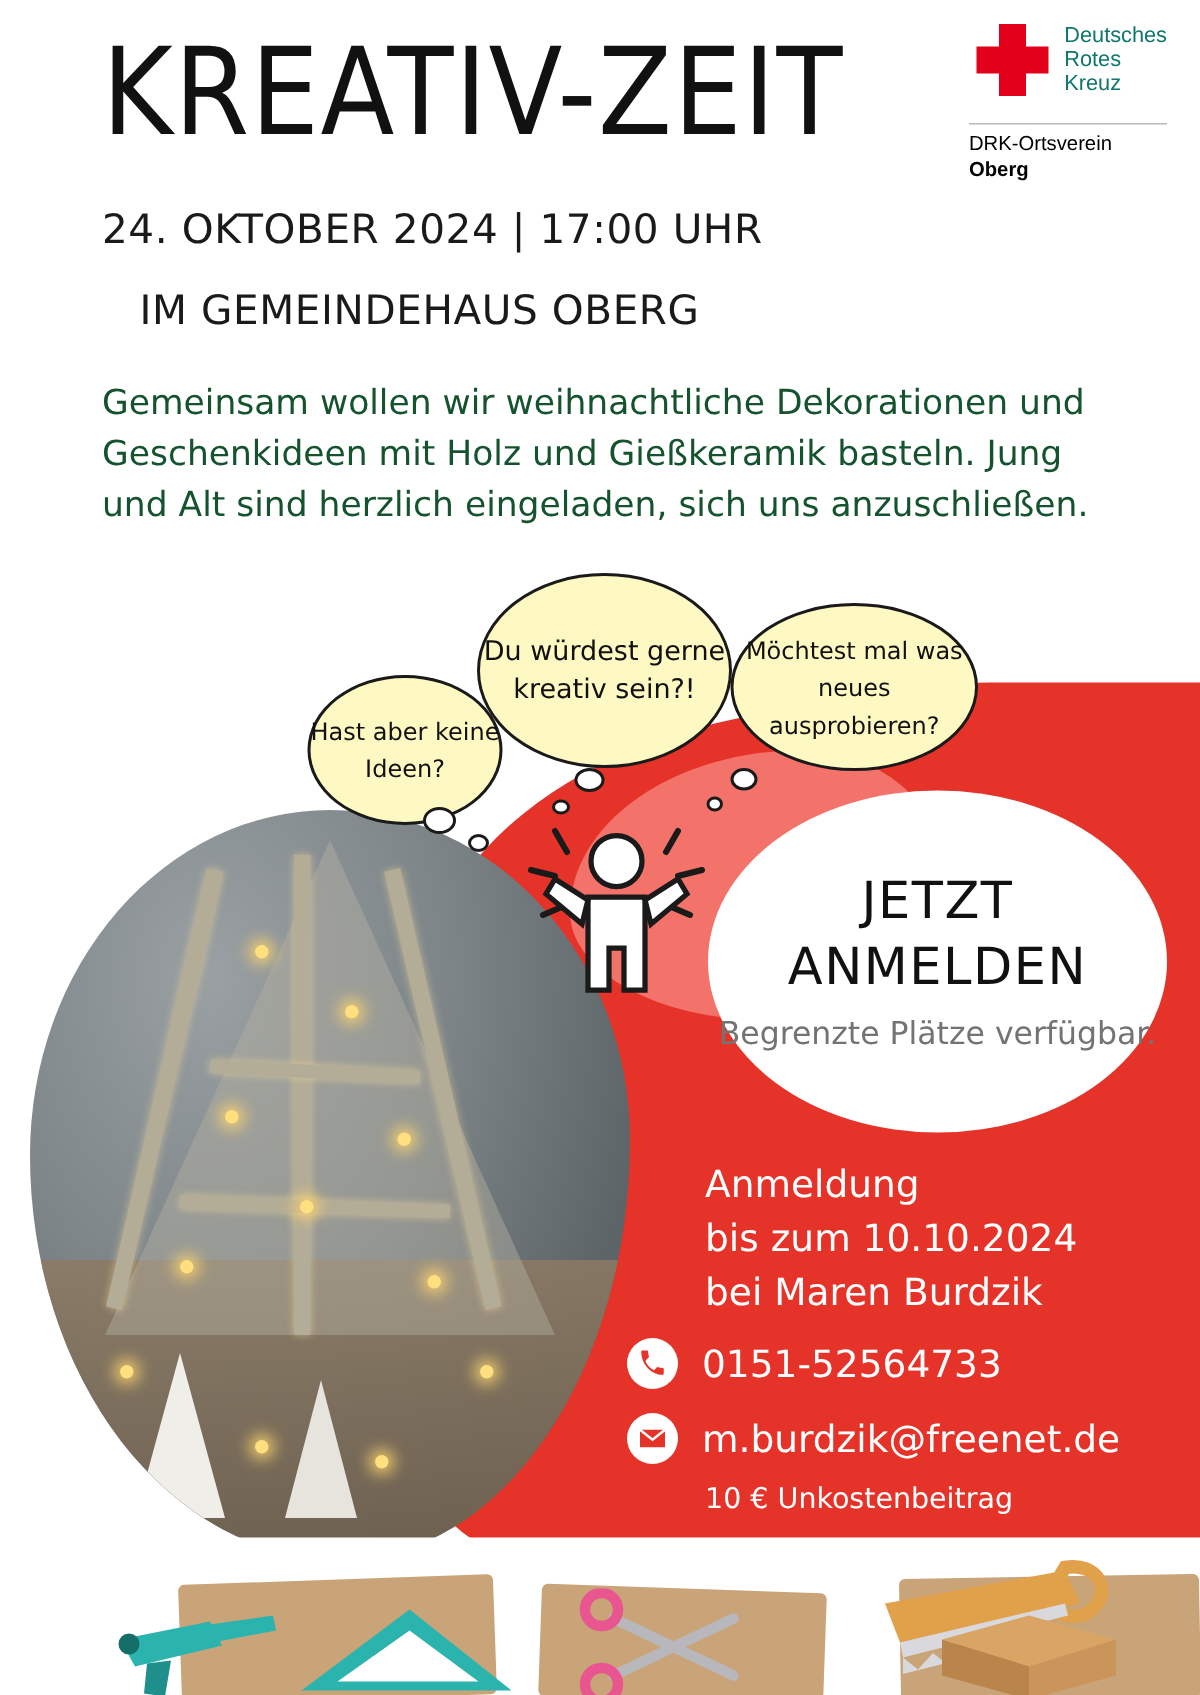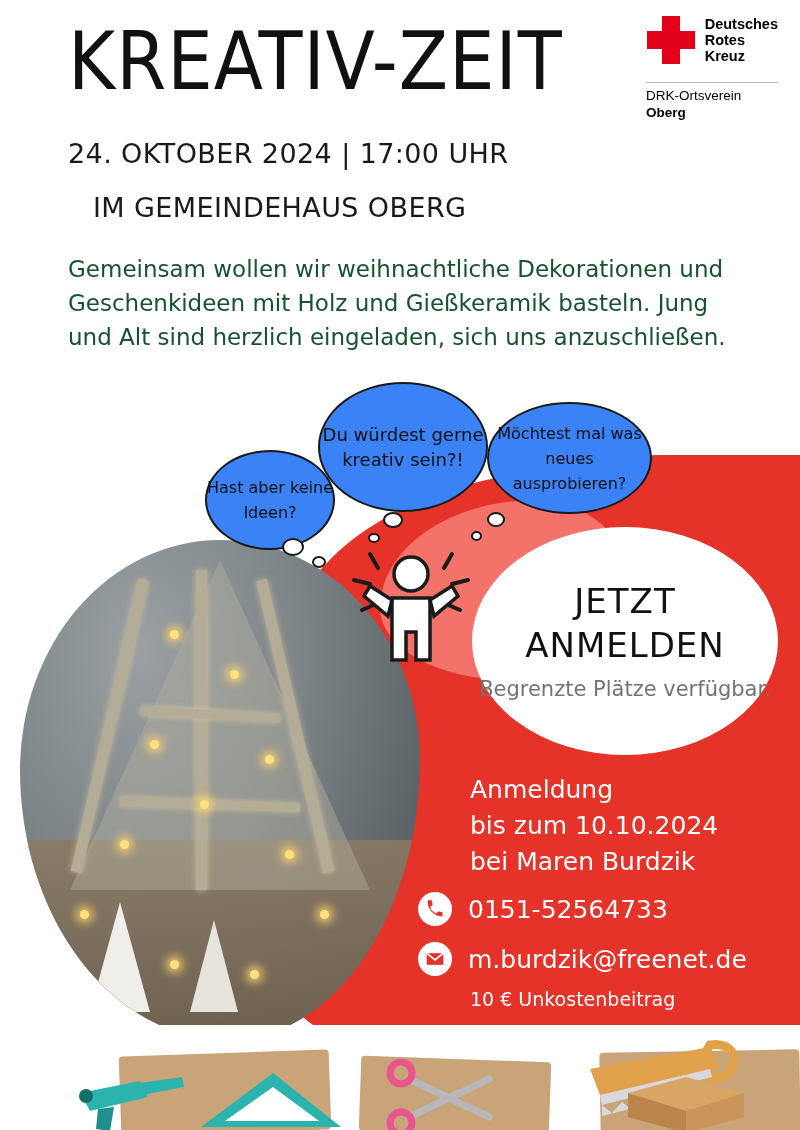--- a/index.html
+++ b/index.html
@@ -80,24 +80,24 @@
   .drk-cross-box .h {
     position: absolute;
     left: 2px;
     top: 17px;
     width: 48px;
     height: 18px;
     background: #e2001a;
   }
   .drk-wordmark {
     font-family: "Liberation Sans", sans-serif;
-    font-weight: bold;
+    font-weight: normal;
     font-size: 14.5px;
     line-height: 16px;
-    color: #000000;
+    color: #0f766e;
     padding-top: 2px;
   }
   .drk-sub {
     position: absolute;
     right: 22px;
     top: 82px;
     text-align: left;
     z-index: 12;
     width: 132px;
   }
@@ -216,21 +216,21 @@
     border-left: 30px solid transparent;
     border-right: 30px solid transparent;
     border-bottom: 110px solid #f0eee8;
   }
   .photo .cone.c1 { left: 70px; }
   .photo .cone.c2 { left: 170px; border-left-width: 24px; border-right-width: 24px; border-bottom-width: 92px; border-bottom-color:#e6e4dd;}
 
   
   .bubble {
     position: absolute;
-    background: #3b82f6;
+    background: #fef9c3;
     border: 2.5px solid #1a1a1a;
     border-radius: 50%;
     z-index: 20;
     display: flex;
     align-items: center;
     justify-content: center;
     text-align: center;
     font-family: "DejaVu Sans", sans-serif;
     color: #111;
     line-height: 25px;

